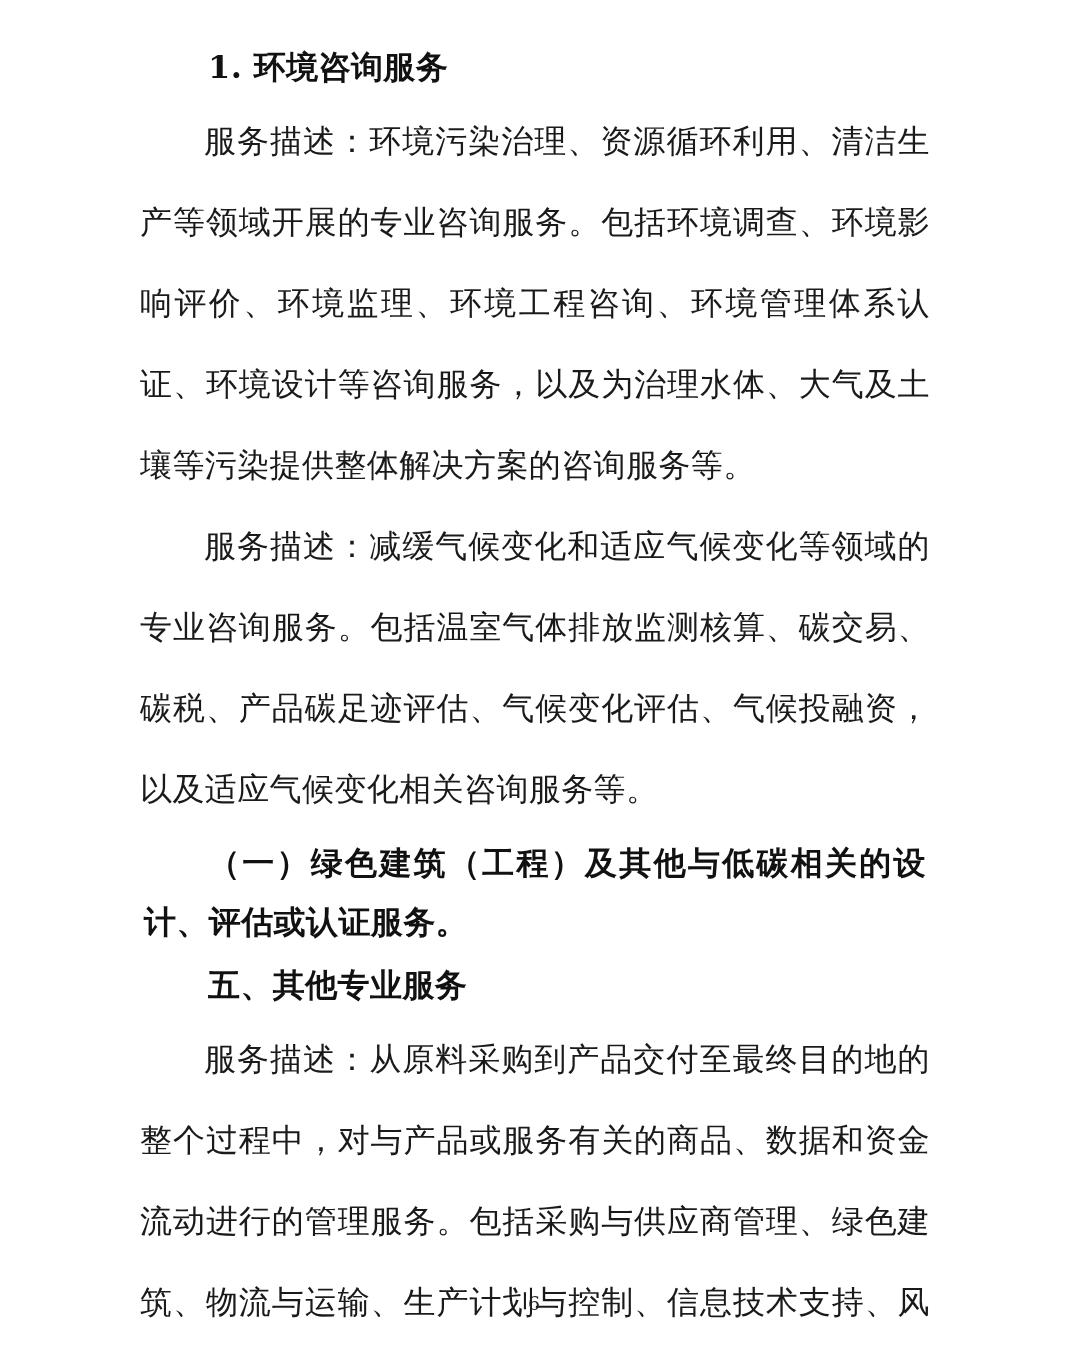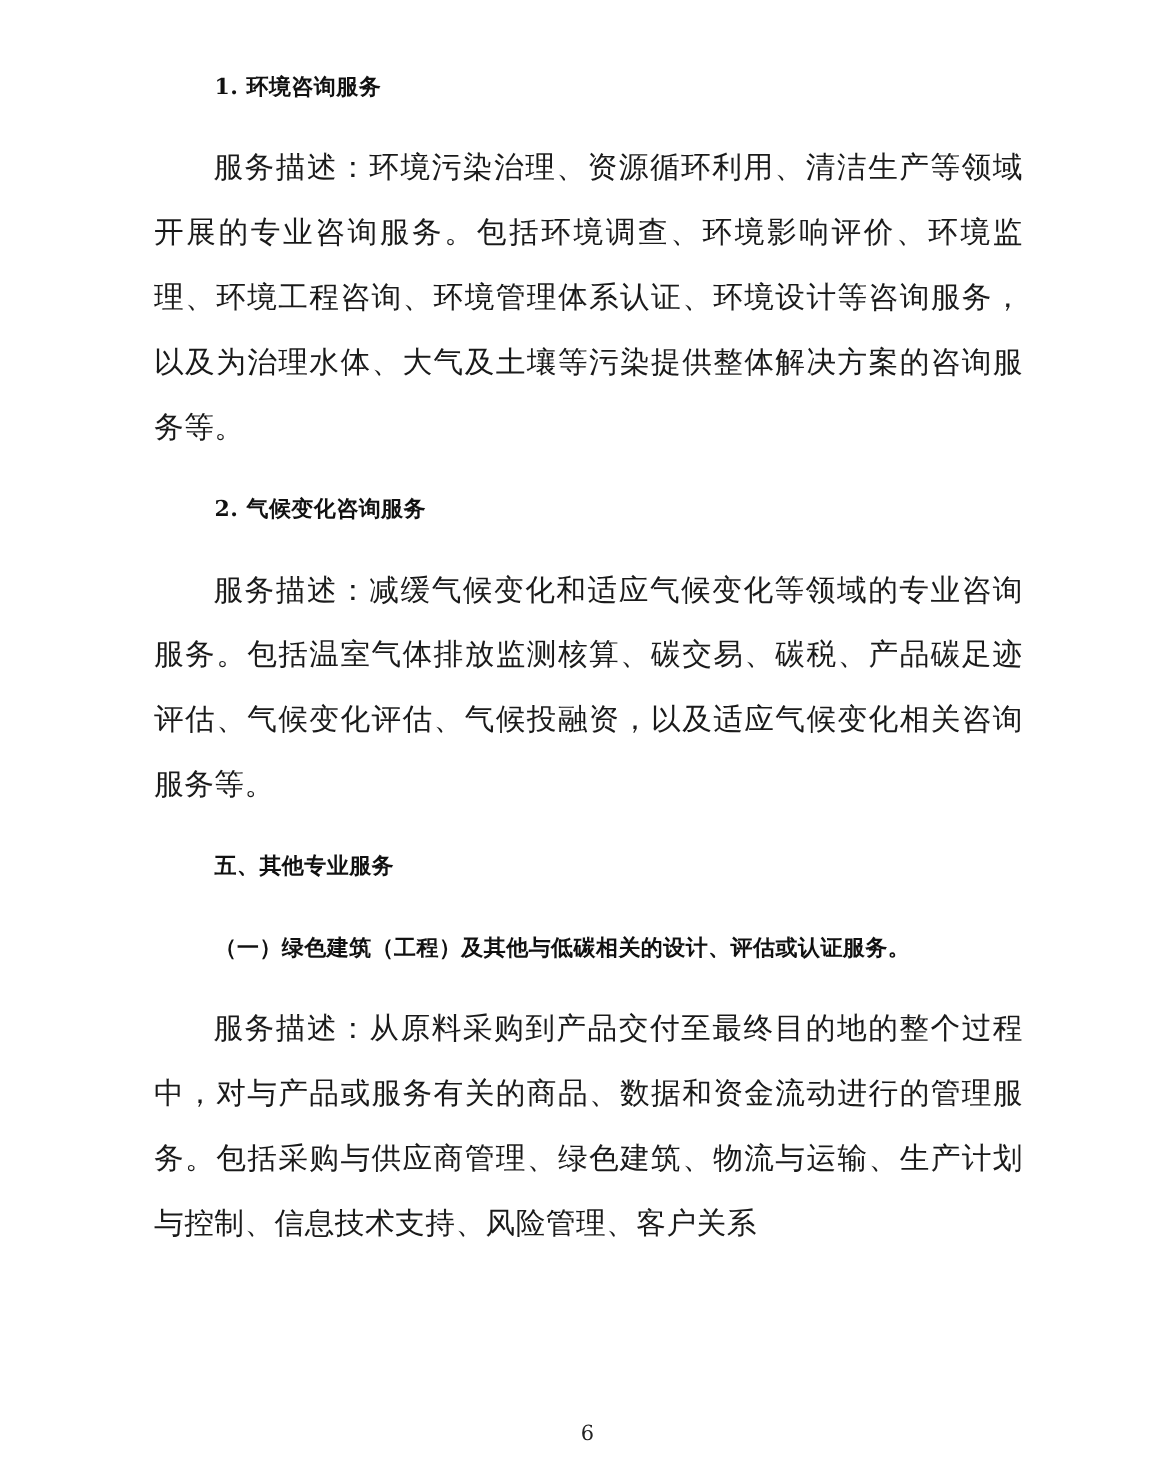--- a/index.html
+++ b/index.html
@@ -17,39 +17,39 @@
     box-sizing: border-box;
   }
   .content {
     position: absolute;
     left: 140px;
     top: 34px;
     width: 790px;
   }
   .para {
     font-family: "DejaVu Serif", "Liberation Serif", serif;
-    font-size: 27px;
-    line-height: 59px;
+    font-size: 32px;
+    line-height: 81px;
     color: #1a1a1a;
     text-align: justify;
     text-justify: inter-ideograph;
     margin: 0;
     letter-spacing: 0.4px;
     word-break: break-all;
   }
   .para.indent2 {
     text-indent: 2em;
   }
   .heading {
     font-family: "DejaVu Serif", "Liberation Serif", serif;
     font-weight: bold;
-    font-size: 20px;
+    font-size: 32px;
     line-height: 59px;
     color: #111111;
-    margin: 15px;
+    margin: 4px;
     text-indent: 2em;
     letter-spacing: 0.4px;
   }
   .heading.wrap {
     text-align: justify;
     text-justify: inter-ideograph;
     word-break: break-all;
   }
   .page-number {
     position: absolute;
@@ -65,27 +65,26 @@
 </head>
 <body>
 
 <div class="page">
   <div class="content">
 
     <div class="heading">1. 环境咨询服务</div>
 
     <div class="para indent2">服务描述：环境污染治理、资源循环利用、清洁生产等领域开展的专业咨询服务。包括环境调查、环境影响评价、环境监理、环境工程咨询、环境管理体系认证、环境设计等咨询服务，以及为治理水体、大气及土壤等污染提供整体解决方案的咨询服务等。</div>
 
-    <div class="heading">2. 气候变化咨询服务</div>
 
     <div class="para indent2">服务描述：减缓气候变化和适应气候变化等领域的专业咨询服务。包括温室气体排放监测核算、碳交易、碳税、产品碳足迹评估、气候变化评估、气候投融资，以及适应气候变化相关咨询服务等。</div>
 
+    <div class="heading wrap">（一）绿色建筑（工程）及其他与低碳相关的设计、评估或认证服务。</div>
+
     <div class="heading">五、其他专业服务</div>
-
-    <div class="heading wrap">（一）绿色建筑（工程）及其他与低碳相关的设计、评估或认证服务。</div>
 
 
 
     <div class="para indent2">服务描述：从原料采购到产品交付至最终目的地的整个过程中，对与产品或服务有关的商品、数据和资金流动进行的管理服务。包括采购与供应商管理、绿色建筑、物流与运输、生产计划与控制、信息技术支持、风险管理、客户关系</div>
 
   </div>
 
   <div class="page-number">6</div>
 </div>
 

